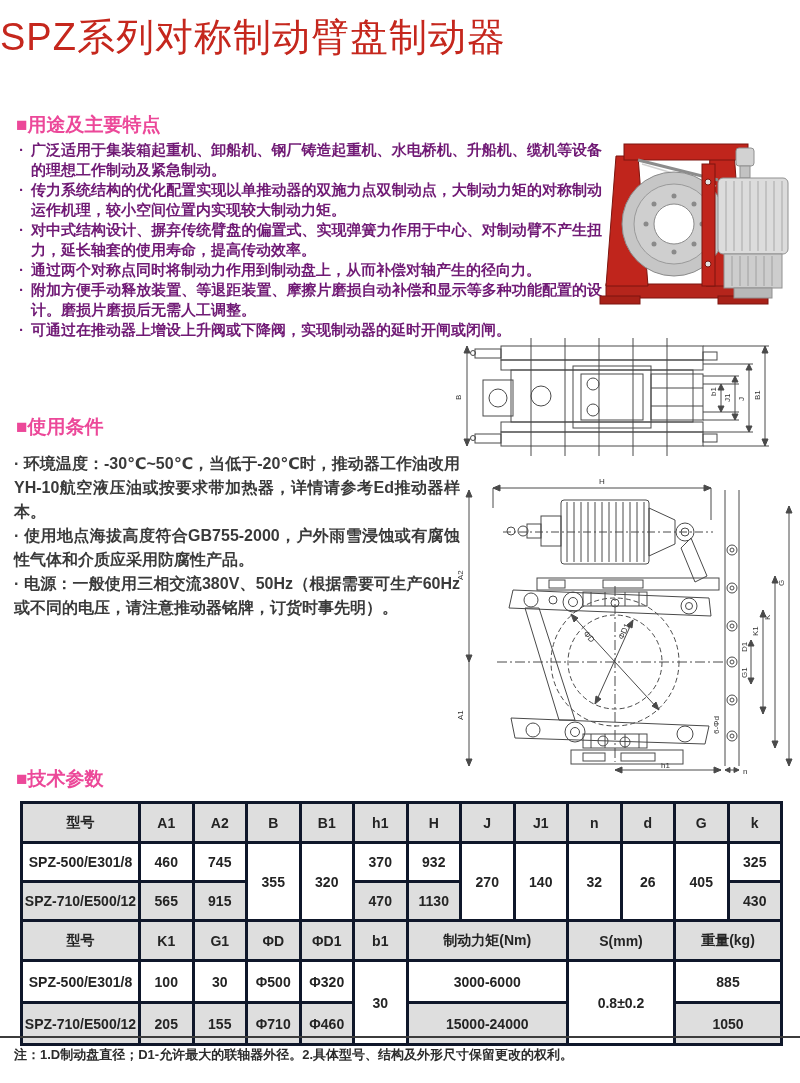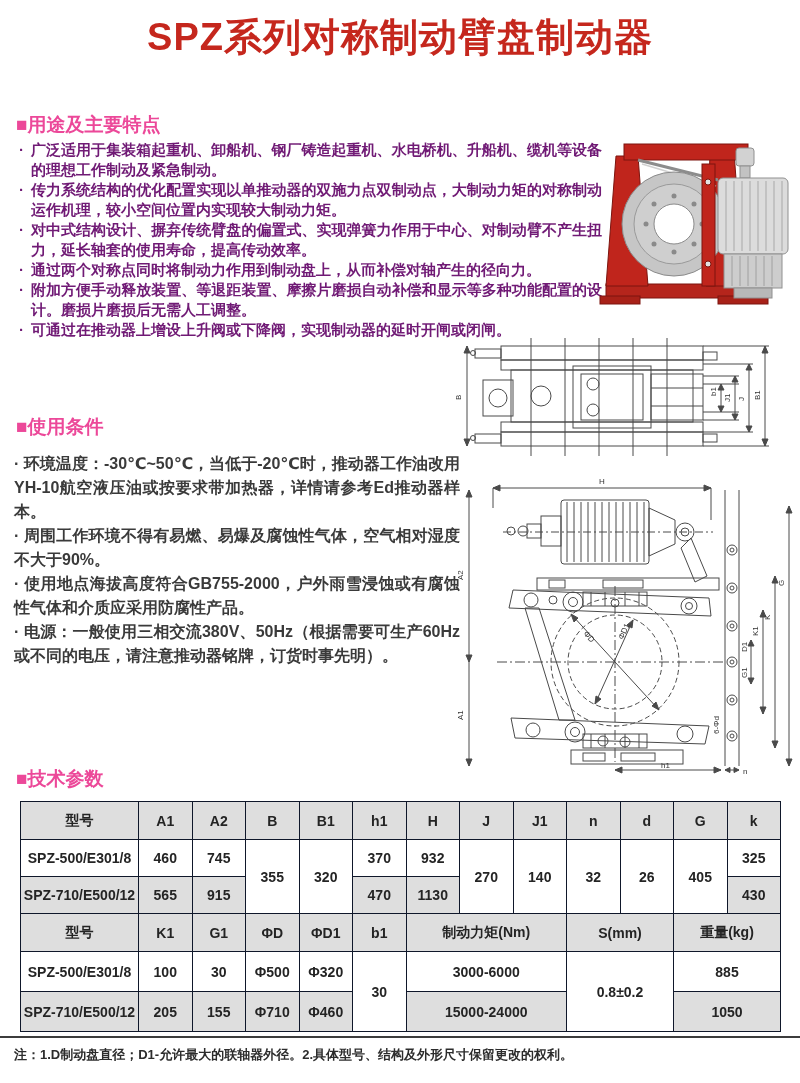--- a/index.html
+++ b/index.html
@@ -3,42 +3,42 @@
 <meta charset="utf-8">
 <style>
   html,body { margin:0; padding:0; background:#ffffff; }
   .page {
     position:relative; width:800px; height:1083px; margin:0 auto;
     background:#ffffff; overflow:hidden;
     font-family:"Liberation Sans","DejaVu Sans",sans-serif; color:#262626;
   }
   .title {
     position:absolute; top:12px; left:0; width:100%;
-    text-align:center; font-size:38px; font-weight:bold;
+    font-size:38px; font-weight:normal;
     color:#c5271d; letter-spacing:1px; margin:0;
   }
   .sec-h {
     position:absolute; font-size:19px; font-weight:bold; color:#ec4899; margin:0;
   }
   .blist { list-style:none; margin:0; padding:0; position:absolute; text-align:justify; }
   .features { left:16px; top:140px; width:586px; }
   .features li {
     position:relative; padding-left:15px;
     font-size:15px; line-height:20px; color:#701a75; font-weight:bold;
   }
   .features li::before { content:"·"; position:absolute; left:3px; top:0; }
   .conds { left:14px; top:452px; width:446px; }
   .conds li { font-size:16px; line-height:24px; color:#3a3a3a; font-weight:bold; }
   .conds li::before { content:"· "; }
   .photo-wrap { position:absolute; left:598px; top:124px; width:198px; height:190px; }
   .draw-wrap { position:absolute; left:453px; top:338px; width:347px; height:438px; }
   .tbl-wrap { position:absolute; left:20px; top:801px; width:760px; }
   table.ptable { border-collapse:collapse; table-layout:fixed; width:760px; }
   .ptable th, .ptable td {
-    border:1px solid #0f172a; text-align:center; vertical-align:middle;
+    border:3px solid #0f172a; text-align:center; vertical-align:middle;
     font-size:14px; padding:0; color:#242424; font-weight:bold; background:#ffffff;
   }
   .ptable .hrow th { background:#dedede; height:37px; font-weight:bold; }
   .ptable .wrow td { height:36px; }
   .ptable .grow td { height:36px; background:#dedede; }
   .ptable td.mg { background:#ffffff; }
   .ptable .wrow2 td { height:39px; }
   .ptable .grow2 td { height:39px; background:#dedede; }
   .divider { position:absolute; left:0; top:1036px; width:800px; height:2px; background:#3c3c3c; }
   .note {
@@ -113,21 +113,20 @@
       <line x1="166" y1="132" x2="166" y2="162" stroke="#a0a0a0"></line>
       <line x1="174" y1="132" x2="174" y2="162" stroke="#a0a0a0"></line>
       <rect x="136" y="164" width="38" height="10" fill="#b8b8b8" stroke="#909090"></rect>
     </svg>
   </div>
 
   <h2 class="sec-h" style="left:16px; top:414px;">■使用条件</h2>
 
   <ul class="blist conds">
     <li>环境温度：-30℃~50℃，当低于-20℃时，推动器工作油改用YH-10航空液压油或按要求带加热器，详情请参考Ed推动器样本。</li>
-    <li>周围工作环境不得有易燃、易爆及腐蚀性气体，空气相对湿度不大于90%。</li>
     <li>使用地点海拔高度符合GB755-2000，户外雨雪浸蚀或有腐蚀性气体和介质应采用防腐性产品。</li>
     <li>电源：一般使用三相交流380V、50Hz（根据需要可生产60Hz或不同的电压，请注意推动器铭牌，订货时事先明）。</li>
   </ul>
 
   <div class="draw-wrap">
     <svg width="347" height="438" viewBox="0 0 347 438" stroke="#4a4a4a" fill="none" stroke-width="1">
 
       <rect x="48" y="8" width="202" height="14"></rect>
       <rect x="48" y="22" width="202" height="10"></rect>
       <rect x="58" y="32" width="182" height="52"></rect>

